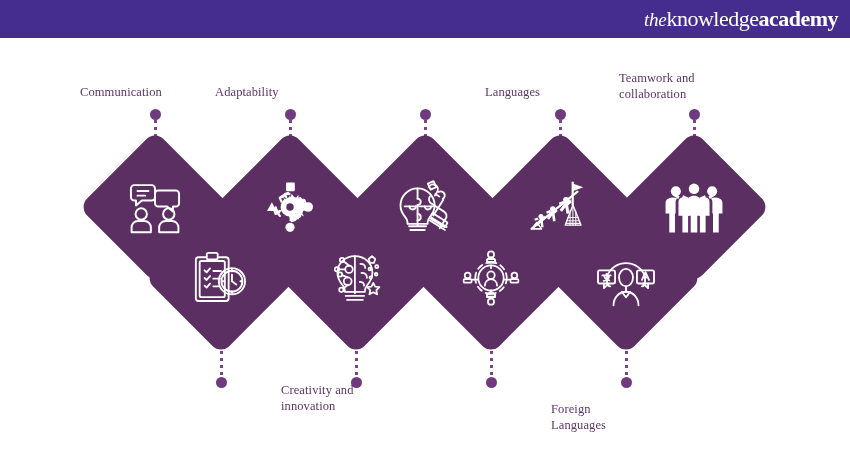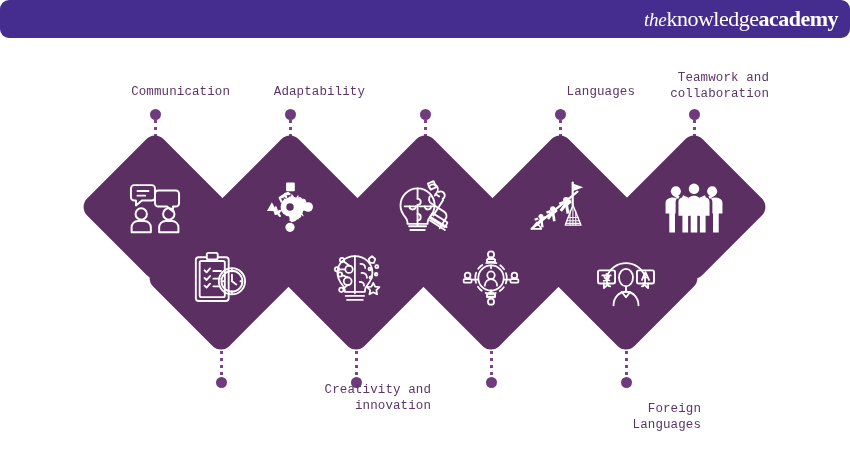--- a/index.html
+++ b/index.html
@@ -17,21 +17,20 @@
 
   
   #header-bar {
     position: absolute;
     left: 0;
     top: 0;
     width: 850px;
     height: 38px;
     background: #452D8F;
     box-sizing: border-box;
-    border-radius: 9px;
   }
   #brand-logo {
     position: absolute;
     right: 12px;
     top: 50%;
     transform: translateY(-50%);
     font-family: "Liberation Serif", serif;
     color: #ffffff;
     white-space: nowrap;
     line-height: 1;
@@ -108,25 +107,25 @@
     background-size: 3px 7px;
     background-repeat: repeat-y;
   }
   .connector.down { flex-direction: column; }
   .connector.up   { flex-direction: column-reverse; }
 
   
   .node-label {
     position: absolute;
     transform: translateX(-50%);
-    text-align: right;
+    text-align: left;
     color: #5C3566;
     font-size: 12.5px;
     line-height: 1.25;
-    font-family: Liberation Mono, monospace;
+    font-family: Liberation Serif, serif;
     white-space: pre-line;
     letter-spacing: 0.1px;
   }
 </style>
 </head>
 <body>
 
 <div id="header-bar">
   <div id="brand-logo">
     <span class="logo-the">the</span><span class="logo-knowledge">knowledge</span><span class="logo-academy">academy</span>

